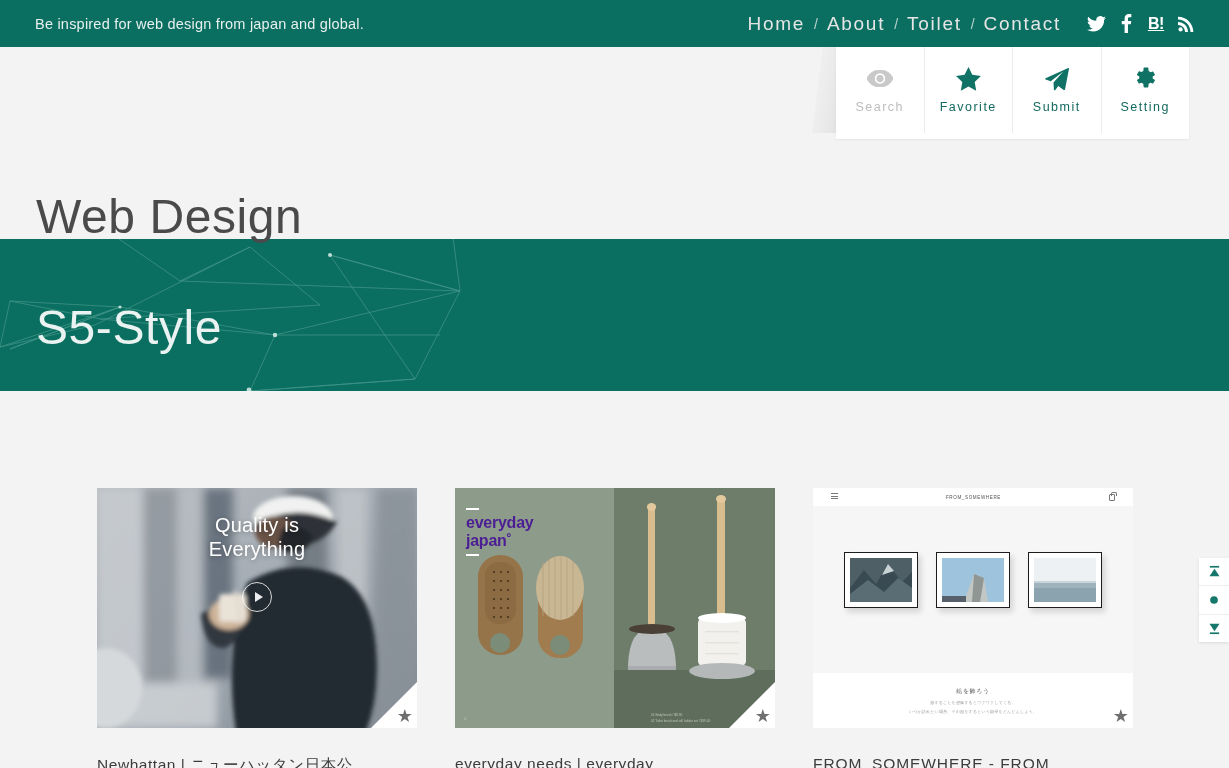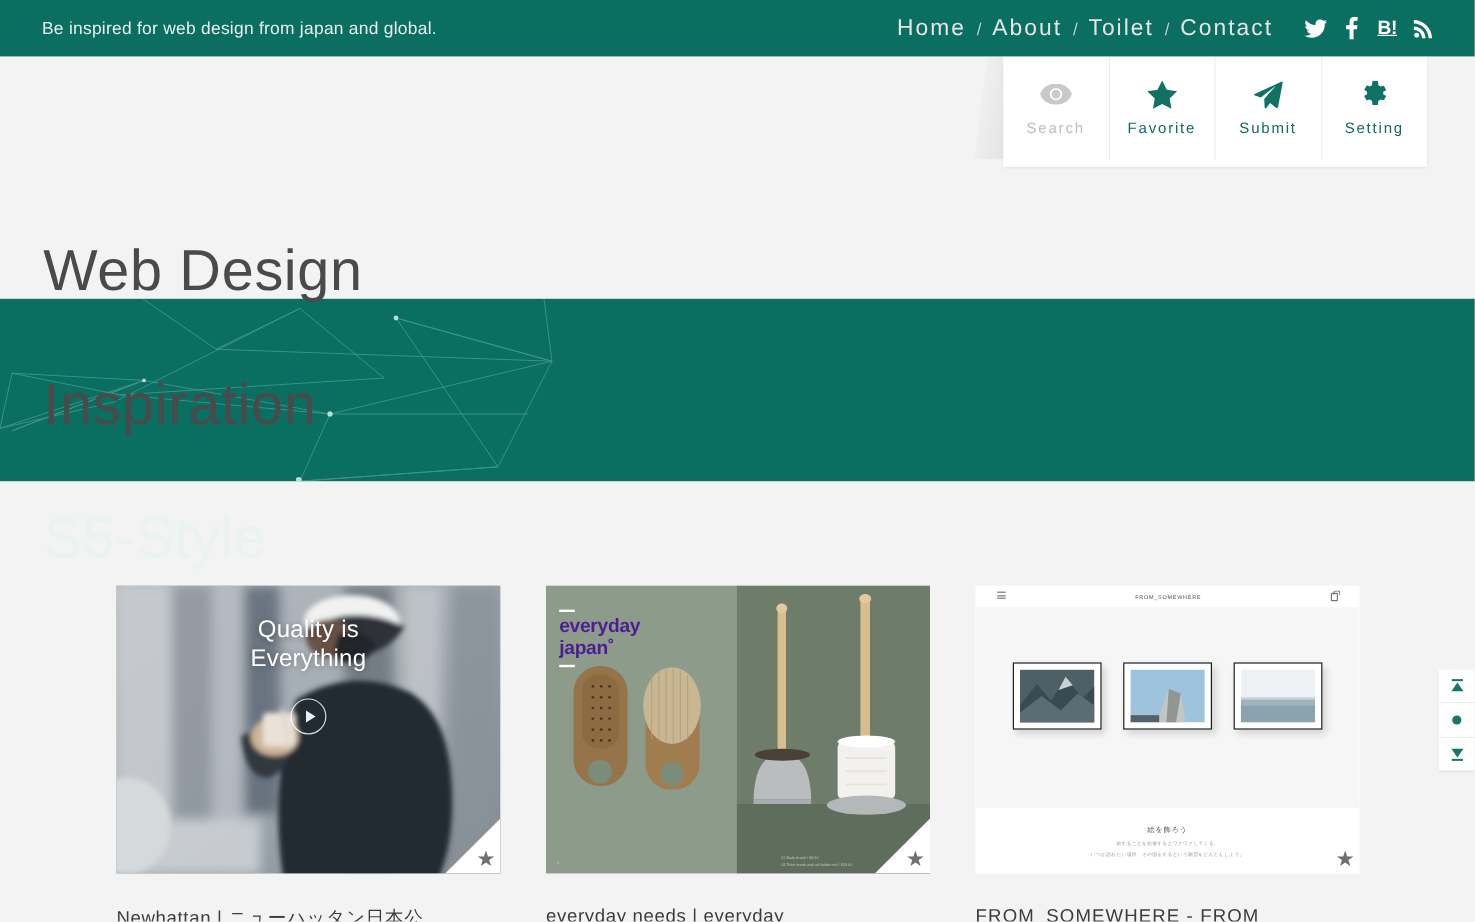--- a/index.html
+++ b/index.html
@@ -71,21 +71,21 @@
     gap: 9px;
   }
   .tool:last-child { border-right: none; }
   .tool-icon { height: 24px; display: flex; align-items: center; justify-content: center; }
   .tool-icon svg { display: block; }
   .tool-label { font-size: 12.5px; letter-spacing: .12em; color: #136a5e; }
   .tool.disabled .tool-label { color: #bdbdbd; }
   .tool.disabled .tool-icon svg { fill: #c9c9c9; stroke: #c9c9c9; }
 
   
-  .hero { position: absolute; top: 53px; left: 0; width: 1229px; height: 348px; }
+  .hero { position: absolute; top: 43px; left: 0; width: 1229px; height: 348px; }
   .hero-white { position: absolute; top: 0; left: 0; width: 1229px; height: 196px; background: #f2f3f2; }
   .hero-band {
     position: absolute; top: 196px; left: 0; width: 1229px; height: 152px;
     background: #0a6e60; overflow: hidden;
   }
   .hero-net { position: absolute; top: 0; left: 0; }
   .hero-title {
     position: absolute; top: 90px; left: 36px;
     font-size: 48px; font-weight: 300;
     line-height: 1.16; letter-spacing: .012em;
@@ -284,21 +284,20 @@
           <circle cx="330" cy="16" r="2"></circle>
           <circle cx="275" cy="96" r="2.2"></circle>
           <circle cx="249" cy="151" r="2.4"></circle>
           <circle cx="120" cy="68" r="1.6"></circle>
         </g>
       </svg>
     </div>
 
     <div class="hero-title">
       <span class="l1">Web Design</span>
-      <span class="l2">Inspiration</span>
       <span class="l3">S5-Style</span>
     </div>
 
   </div>
 
   <div class="toolbar-shadow"></div>
   <div class="toolbar">
 
     <div class="tool disabled">
       <span class="tool-icon">

